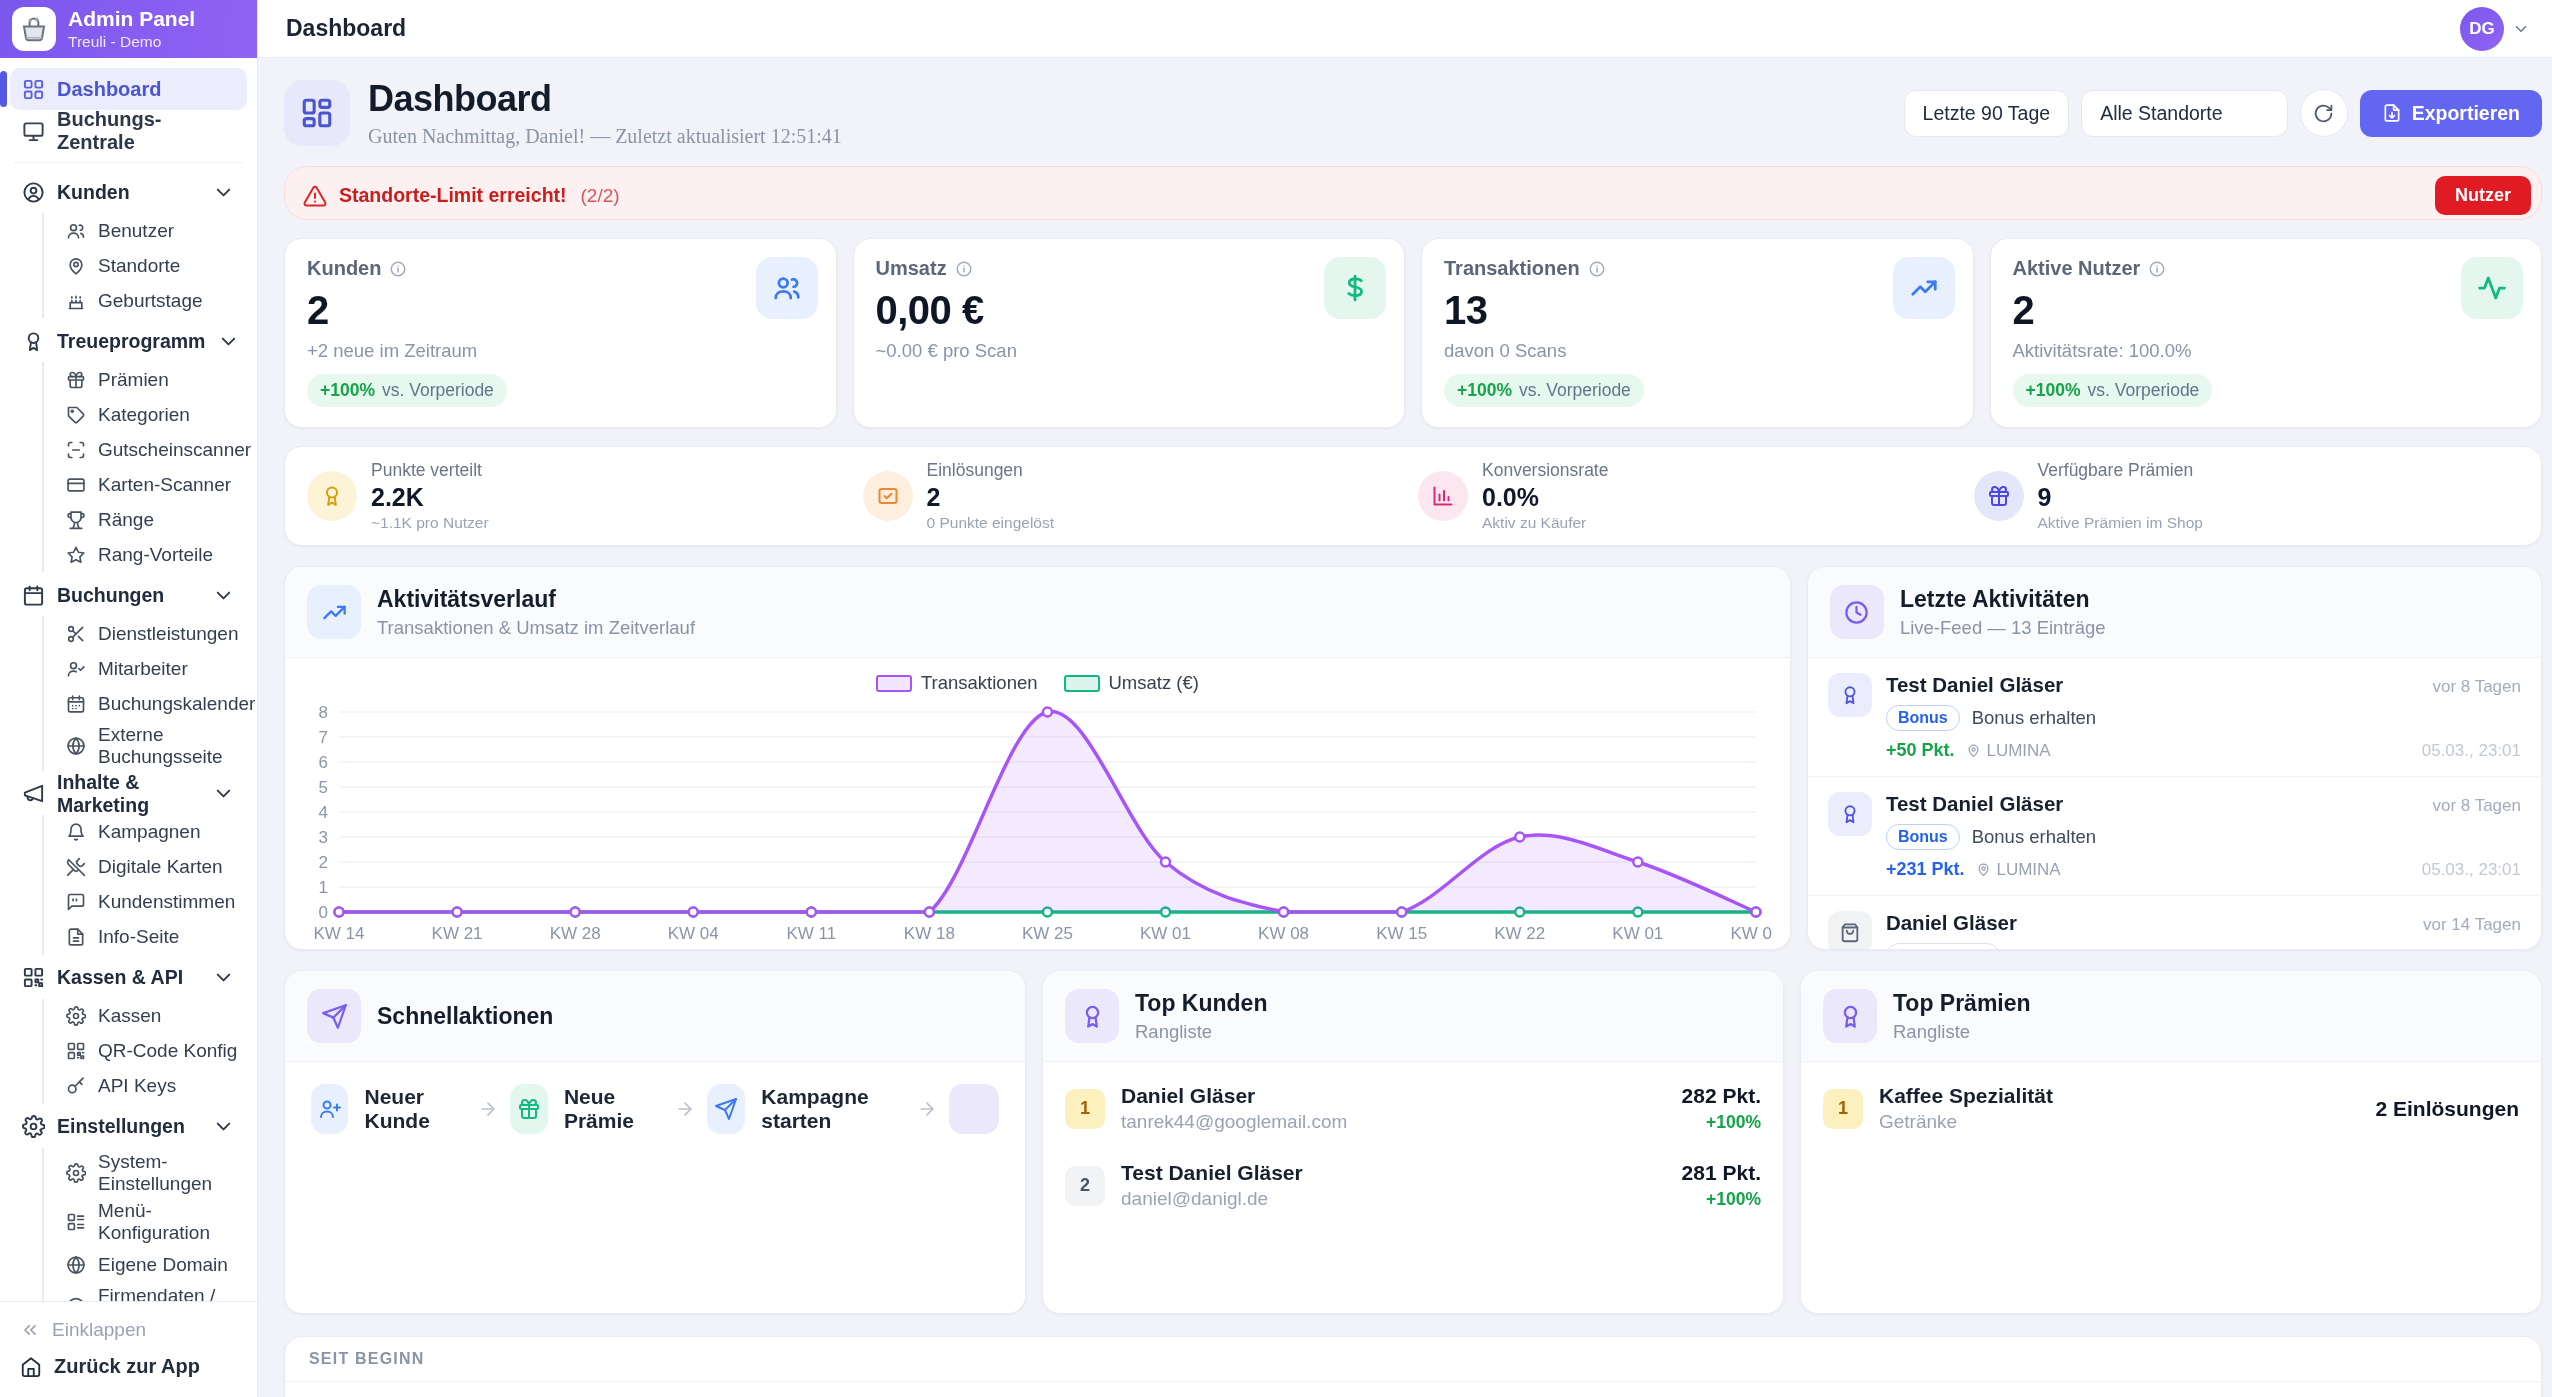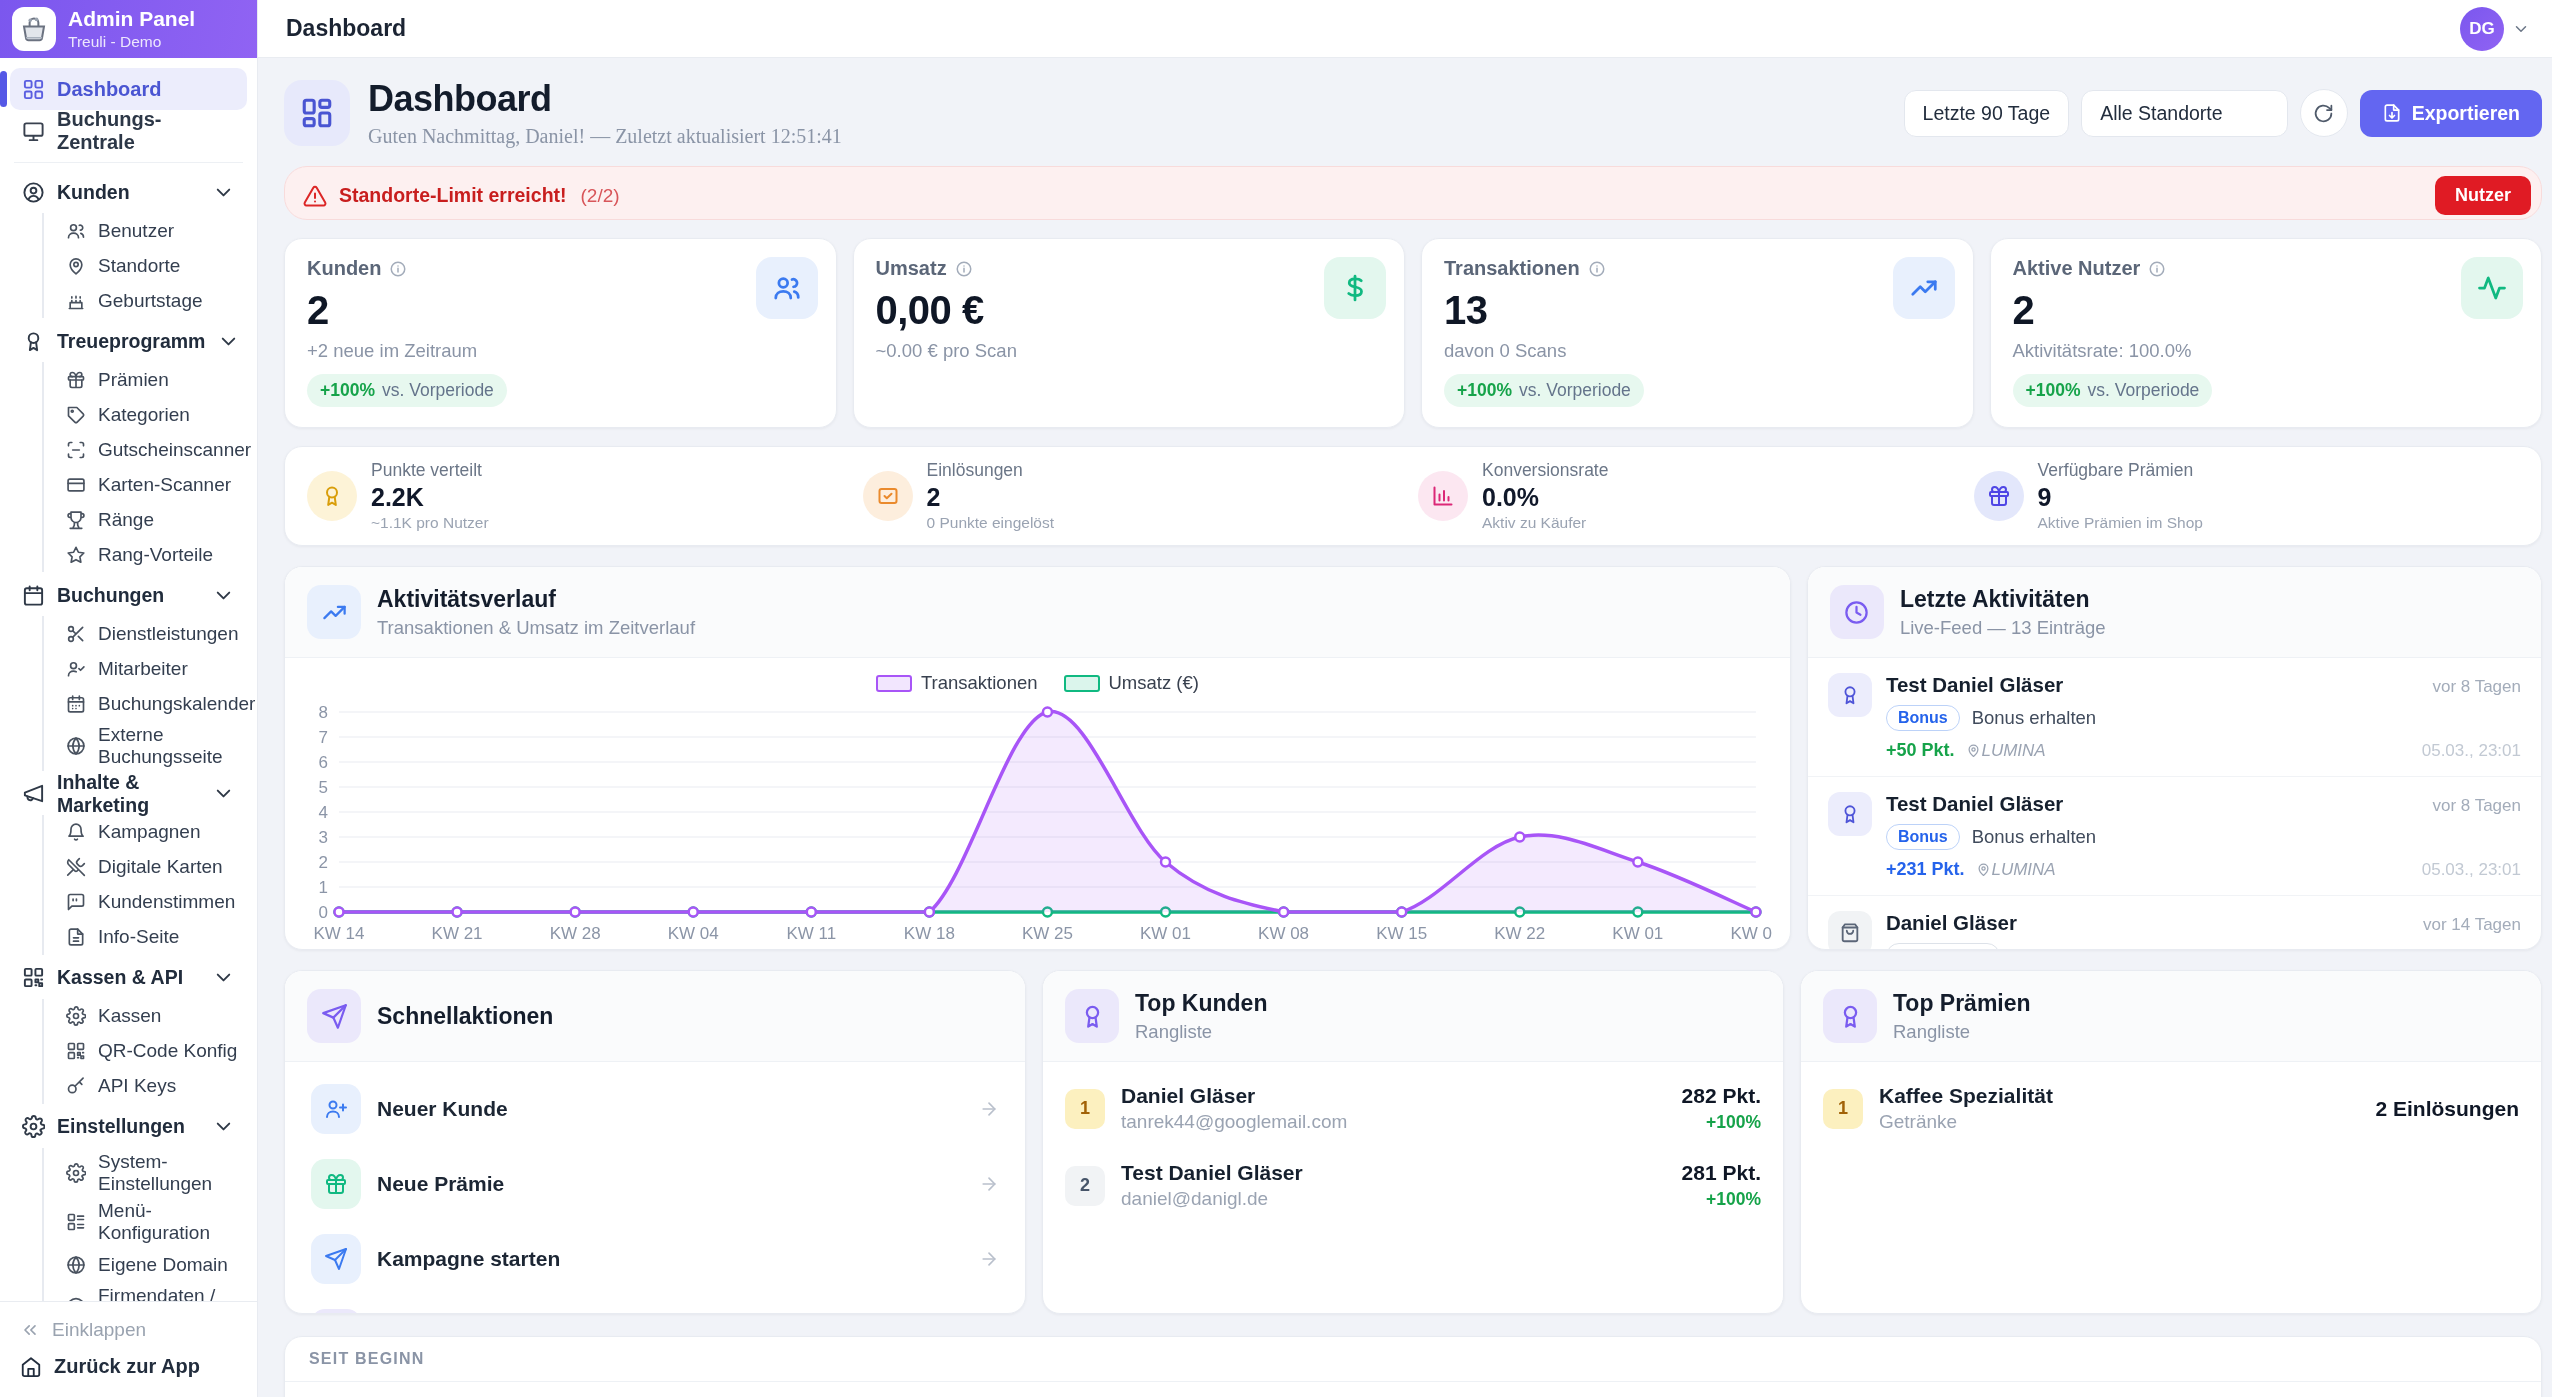--- a/index.html
+++ b/index.html
@@ -119,28 +119,28 @@
   .act-r1 { display:flex; align-items:baseline; }
   .act-name { font-size:20.5px; font-weight:700; color:#16202e; }
   .act-time { margin-left:auto; font-size:17px; color:#a3acba; }
   .act-r2 { display:flex; align-items:center; gap:12px; margin-top:8px; }
   .badge { border:1.5px solid; border-radius:999px; padding:3px 11px; font-size:16px; font-weight:700; }
   .b-blue { color:#2563eb; border-color:#bcd2f8; } .b-gray { color:#5b6678; border-color:#dde2e9; }
   .act-action { font-size:18.5px; color:#404b5c; }
   .act-r3 { display:flex; align-items:center; gap:12px; margin-top:9px; font-size:17px; }
   .pts { font-weight:800; font-size:18px; }
   .pts-green { color:#16a34a; } .pts-blue { color:#2563eb; }
-  .act-loc { display:flex; align-items:center; color:#9aa3b2;font-style:italic; }
+  .act-loc { display:flex; align-items:center; gap:5px; color:#9aa3b2; }
   .act-loc svg.ic { width:15px; height:15px; }
   .act-dt { margin-left:auto; color:#c2c9d3; }
 
   
   .bottom-row { display:grid; grid-template-columns:1fr 1fr 1fr; gap:16px; margin-bottom:22px; }
   .bottom-row .card { height:344px; display:flex; flex-direction:column; overflow:hidden; }
-  .qa-list { padding:14px 20px; display:flex; flex-direction:column; gap:9px; }
+  .qa-list { padding:14px 20px; display:flex; flex-direction:row; gap:0; }
   .qa { display:flex; align-items:center; gap:16px; padding:8px 6px; border-radius:12px; cursor:pointer; }
   .qa-ic { width:50px; height:50px; border-radius:14px; display:flex; align-items:center; justify-content:center; }
   .qa-ic svg.ic { width:24px; height:24px; }
   .qa-label { font-size:21px; font-weight:600; color:#1c2634; }
   .qa .arr { margin-left:auto; width:20px; height:20px; color:#b9c0cc; }
   .rank-list { padding:8px 0; }
   .rank-row { display:flex; align-items:center; gap:16px; padding:14px 22px; }
   .rank-sq { width:40px; height:40px; border-radius:10px; display:flex; align-items:center; justify-content:center; font-size:18px; font-weight:800; flex:none; }
   .r-gold { background:#fcf0bf; color:#a16207; } .r-gray { background:#f1f3f5; color:#475569; }
   .rank-name { font-size:21px; font-weight:700; color:#16202e; }

